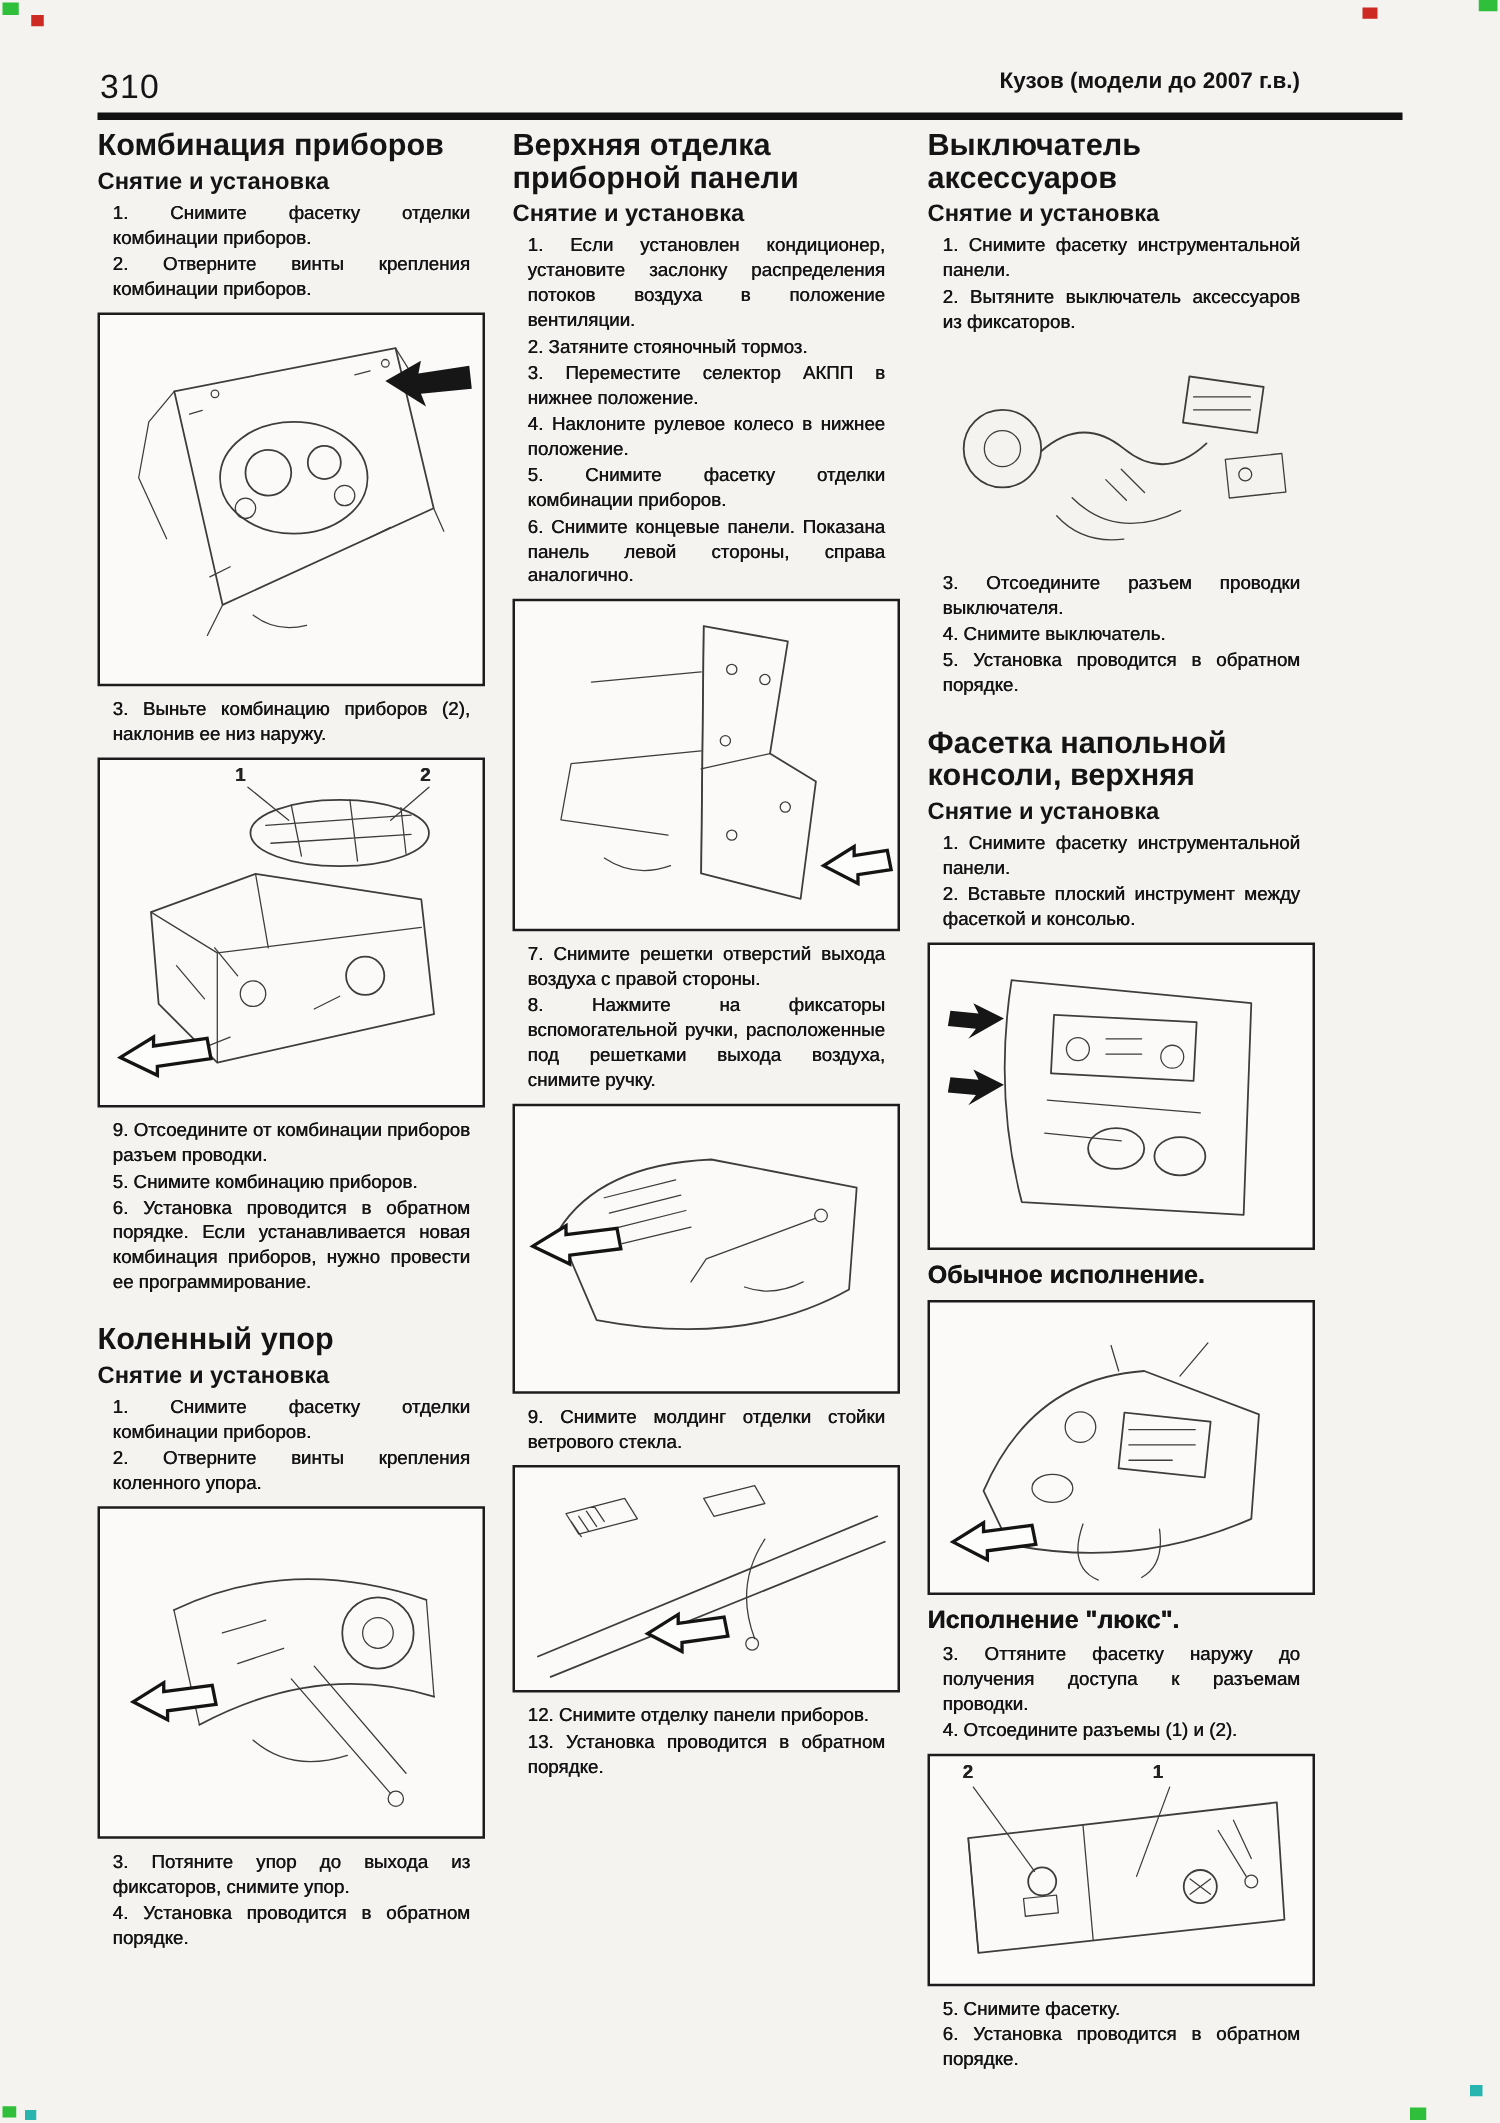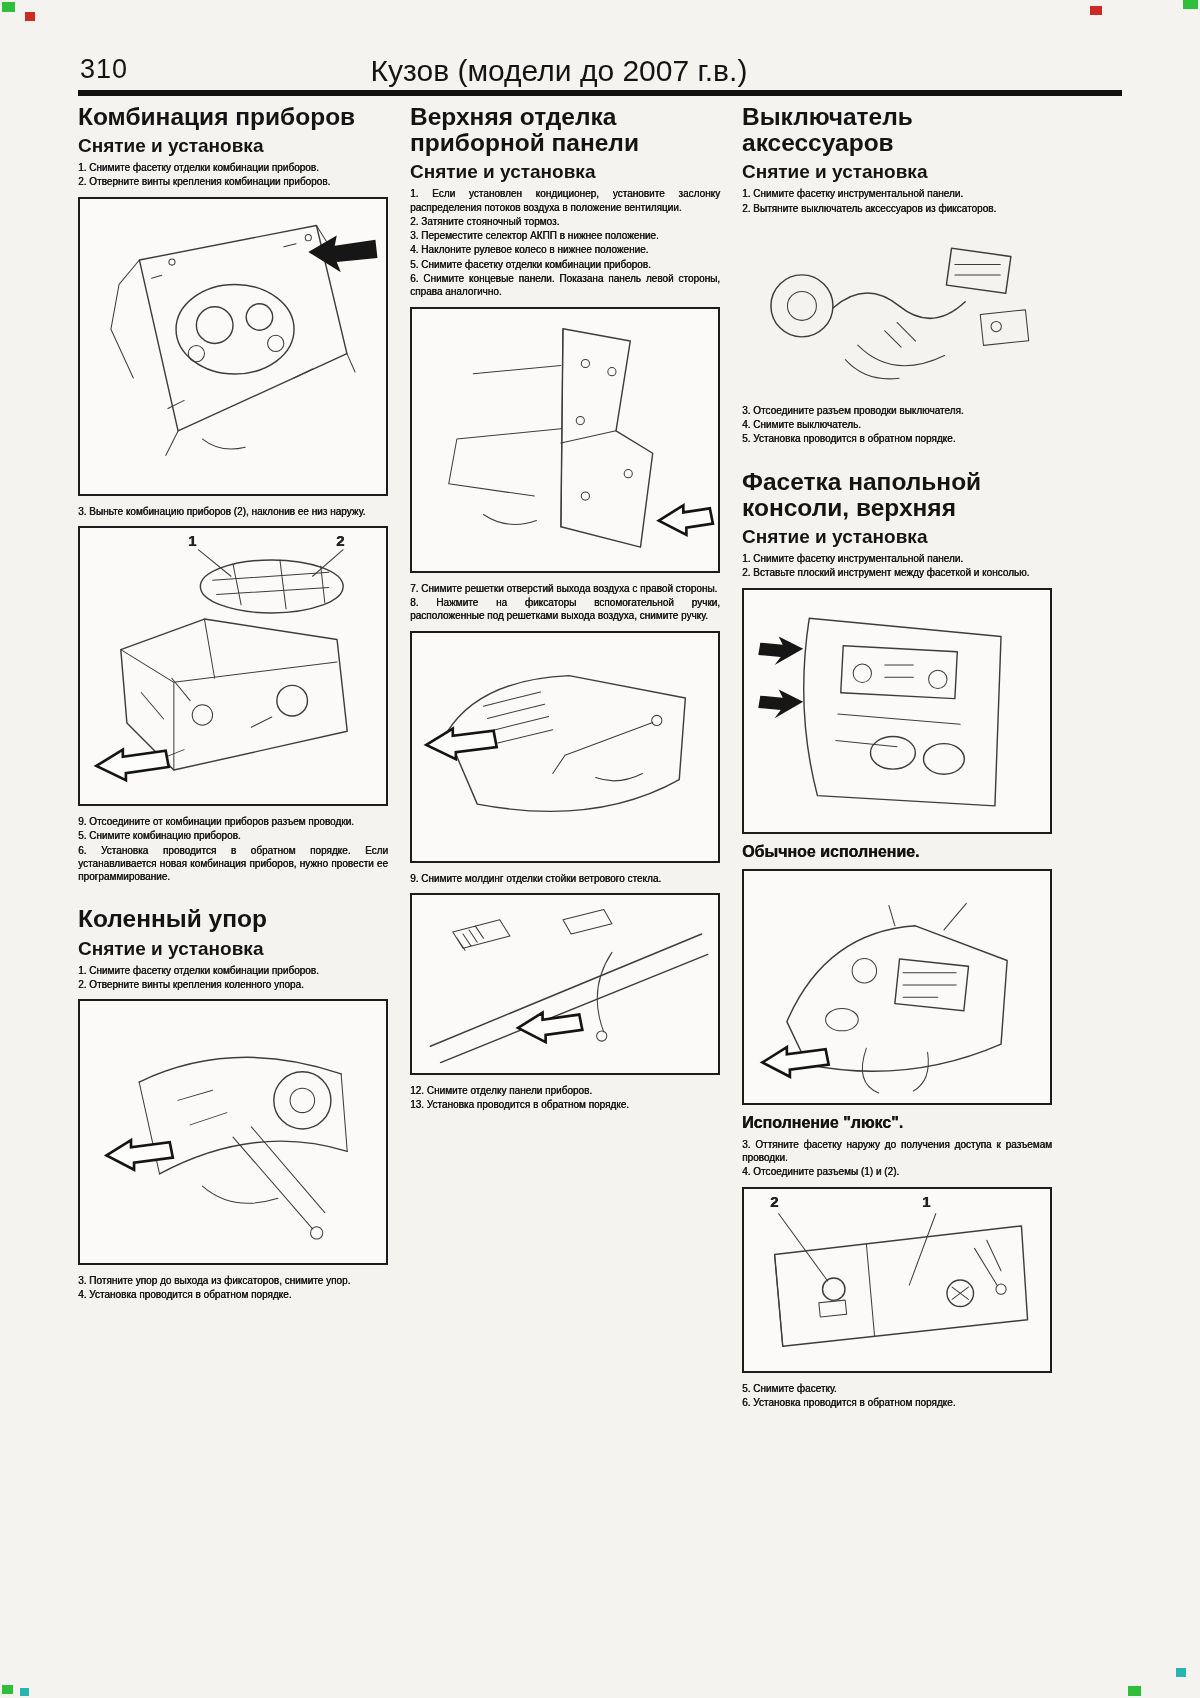--- a/index.html
+++ b/index.html
@@ -6,42 +6,42 @@
   body{
     width:1200px;height:1698px;position:relative;overflow:hidden;
     background:#f4f3f0;
     font-family:"Liberation Sans",sans-serif;
     color:#141414;
   }
   .page{position:absolute;inset:0;}
   
   .header{position:absolute;left:78px;top:52px;width:962px;height:36px;}
   .pagenum{position:absolute;left:2px;top:2px;font-size:27px;font-weight:400;letter-spacing:1px;}
-  .doctitle{position:absolute;left:0;right:0;top:2px;text-align:center;font-size:30px;font-weight:400;}
+  .doctitle{position:absolute;left:0;right:0;top:2px;text-align:right;font-size:18px;font-weight:700;}
   .headrule{position:absolute;left:78px;top:90px;width:1044px;height:6px;background:#111;}
   
   .cols{position:absolute;left:78px;top:102px;width:962px;display:flex;gap:22px;}
   .col{width:310px;flex:0 0 310px;}
   h1.sec{font-size:24.5px;line-height:1.07;font-weight:700;margin:8px 0 4px;}
   h2.sub{font-size:19px;line-height:1.1;font-weight:700;margin:6px 0 4px;}
   p.step{
-    font-size:10px;line-height:1.33;margin:0 0 1px;text-align:justify;
+    font-size:15px;line-height:1.33;margin:0 12px 1px;text-align:justify;
     text-shadow:0.4px 0 0 currentColor;
   }
   .fig{
     position:relative;border:2.5px solid #1c1c1c;background:#fbfaf8;
     margin:8px 0 9px;overflow:hidden;
   }
   .fig.noborder{border:none;background:transparent;}
   .fig svg{display:block;width:100%;height:100%;}
   .figlabel{
     position:absolute;top:4px;font-size:15px;font-weight:700;color:#222;
     text-shadow:0.4px 0 0 currentColor;
   }
-  .caption{font-size:16px;font-weight:700;margin:2px 0 6px;text-shadow:0.4px 0 0 currentColor;}
+  .caption{font-size:20px;font-weight:700;margin:2px 0 6px;text-shadow:0.4px 0 0 currentColor;}
   .gap-md{height:14px;}
   
   .mark{position:absolute;}
   .m-tl1{left:2px;top:2px;width:13px;height:10px;background:#2fbf3a;}
   .m-tl2{left:25px;top:12px;width:10px;height:9px;background:#cc2a22;}
   .m-tr1{left:1090px;top:6px;width:12px;height:9px;background:#cc2a22;}
   .m-tr2{left:1183px;top:0;width:15px;height:9px;background:#2fbf3a;}
   .m-bl1{left:2px;top:1685px;width:11px;height:9px;background:#2fbf3a;}
   .m-bl2{left:20px;top:1688px;width:9px;height:8px;background:#28b5b0;}
   .m-br1{left:1128px;top:1686px;width:13px;height:10px;background:#2fbf3a;}

